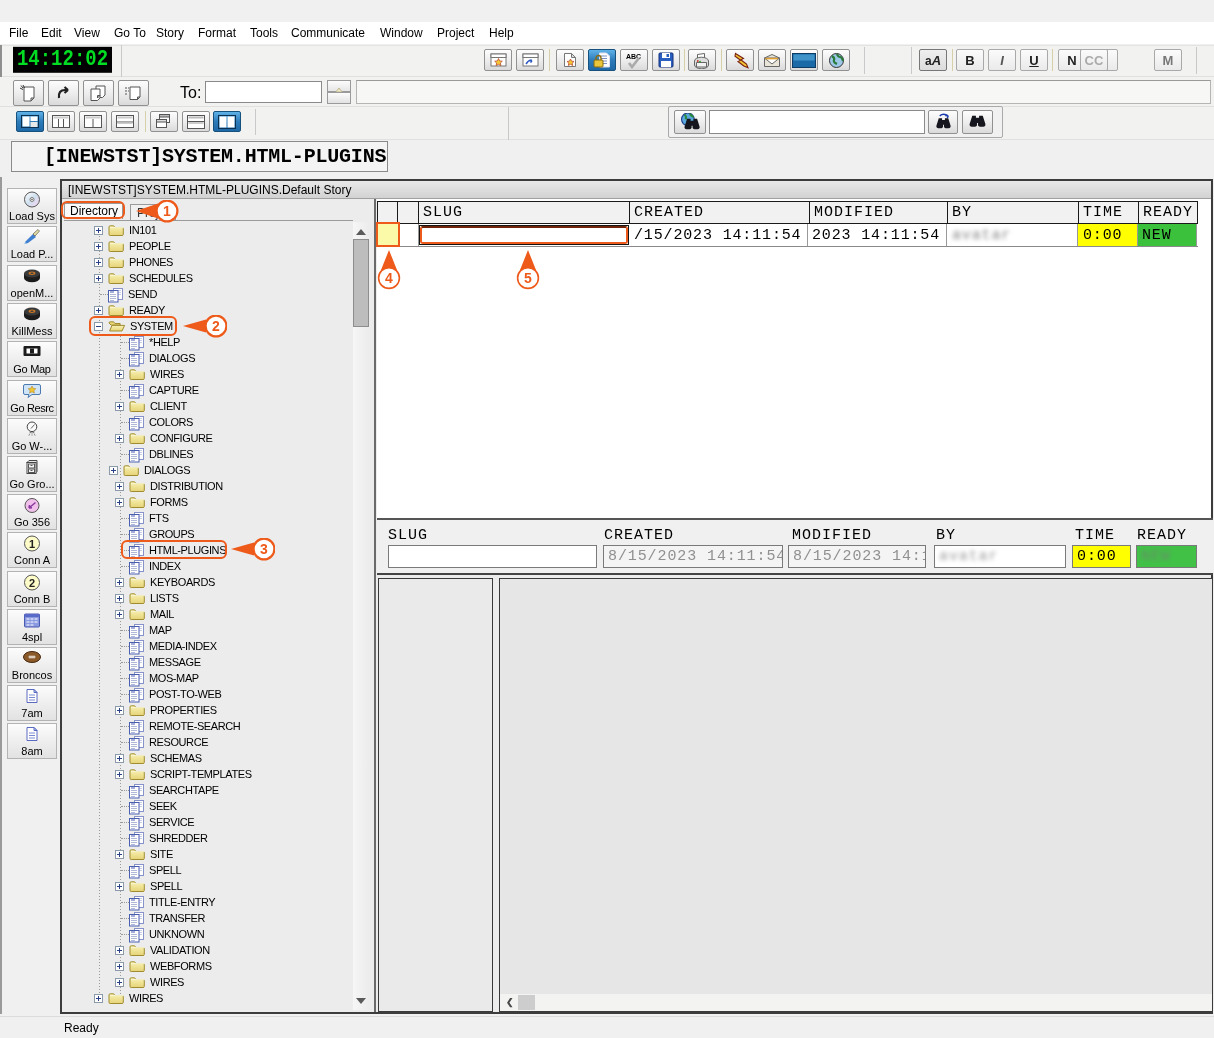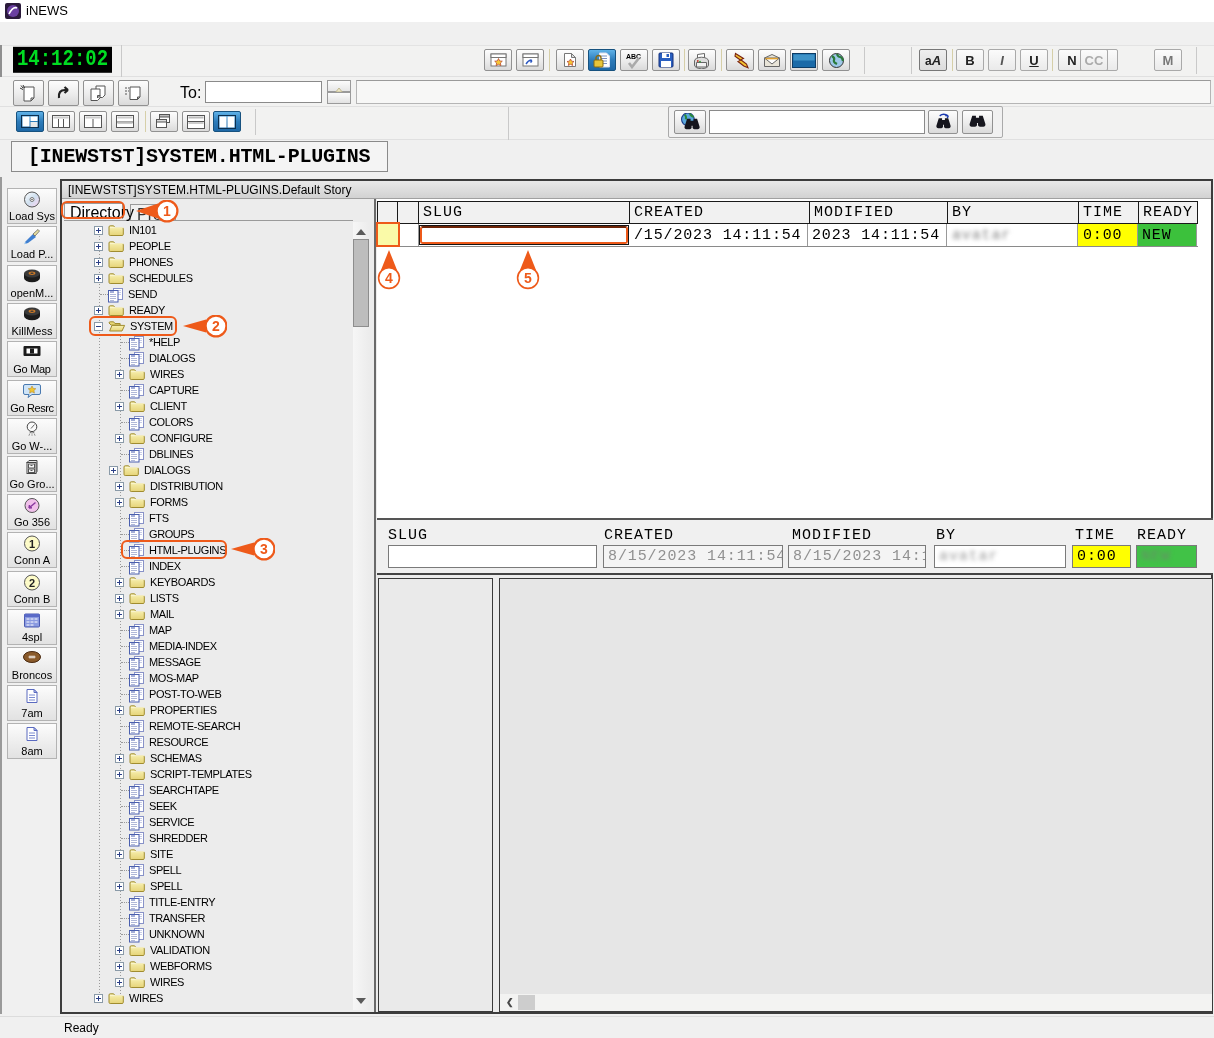--- a/index.html
+++ b/index.html
@@ -19,30 +19,30 @@
 .vsep2{width:1px;background:#d6cfa8}
 
 .tb{border:1px solid #919191;border-radius:2px;background:linear-gradient(#fdfdfd,#ececec 55%,#dadada);display:flex;align-items:center;justify-content:center}
 .tb.act{background:linear-gradient(#5fb2e8,#2d7cba 50%,#1e68a6);border-color:#17527f}
 .r1{width:28px;height:22px;top:49px}
 .r2{width:31px;height:26px;top:80px}
 .r3{width:28px;height:21px;top:111px}
 
 .fmt{width:28px;height:22px;top:49px;border:1px solid #a9a9a9;border-radius:2px;background:linear-gradient(#fbfbfb,#eaeaea);display:flex;align-items:center;justify-content:center;font-size:13px;font-weight:bold;color:#222}
 
-#qtitle{left:11px;top:141px;width:377px;height:31px;background:#f4f4f4;border:1px solid #8a8a8a;font-family:"Liberation Mono",monospace;font-weight:bold;font-size:20px;letter-spacing:-0.2px;line-height:29px;padding-left:16px;color:#000}
+#qtitle{left:11px;top:141px;width:377px;height:31px;background:#f4f4f4;border:1px solid #8a8a8a;font-family:"Liberation Mono",monospace;font-weight:bold;font-size:20px;letter-spacing:-0.2px;line-height:29px;padding-left:32px;color:#000}
 
 #sidebar{left:0;top:177px;width:60px;height:837px;background:#f0f0f0;border-left:2px solid #9a9a9a}
 .sb{position:absolute;left:5px;width:50px;height:36px;border:1px solid #b3b3b3;background:linear-gradient(#fcfcfc,#ececec 60%,#e2e2e2);text-align:center;font-size:11px;color:#000;overflow:hidden}
 .sb .lbl{position:absolute;left:0;right:0;bottom:1px;white-space:nowrap}
 .sb .ic{position:absolute;left:50%;top:2px;transform:translateX(-50%)}
 
 #child{left:60px;top:179px;width:1153px;height:835px;border:2px solid #3c3c3c;background:#ececec}
 #ctitle{left:0;top:0;width:1149px;height:18px;background:linear-gradient(#e9e9e9,#d2d2d2);border-bottom:1px solid #a0a0a0;font-size:12px;color:#000;padding:2px 0 0 6px}
-.tab{position:absolute;font-size:16px;color:#000;background:#f0f0f0;border:1px solid #9a9a9a;border-bottom:none;padding:1px 6px 2px 6px}
+.tab{position:absolute;font-size:12px;color:#000;background:#f0f0f0;border:1px solid #9a9a9a;border-bottom:none;padding:1px 6px 2px 6px}
 .tr{position:absolute;height:16px;display:flex;align-items:center;font-size:11px;letter-spacing:-0.4px;color:#000;white-space:nowrap}
 .tico{flex:none}
 .dico{margin-top:2px}
 .pm{width:9px;height:9px;border:1px solid #8a9aa8;background:#fff;position:relative;flex:none}
 .pm::before,.pm::after{content:"";position:absolute;background:#2b3f87}
 .pm::before{left:1px;top:3px;width:5px;height:1px}
 .pm.plus::after{left:3px;top:1px;width:1px;height:5px}
 .hd{width:5px;flex:none}
 .hd2{width:8px;flex:none;height:0;border-top:1px dotted #999;align-self:center;margin-top:1px}
 .tr b{font-weight:normal;margin-left:4px}
@@ -63,27 +63,32 @@
 </style></head><body>
 <div id="app">
   <svg width="0" height="0" style="position:absolute">
       <defs>
         <linearGradient id="fgr" x1="0" y1="0" x2="0" y2="1">
           <stop offset="0" stop-color="#f8f1b4"></stop>
           <stop offset="1" stop-color="#e6d478"></stop>
         </linearGradient>
       </defs>
     </svg>
-  <div id="titlebar" class="abs">
-      <span class="abs txt">iNEWS</span>
-    <svg class="abs" style="left:5px;top:3px" width="16" height="16">
-        <rect x="0" y="0" width="16" height="16" rx="2" fill="#2a1a3a"></rect>
-        <circle cx="8" cy="8" r="6" fill="#6a3fa0"></circle>
-        <path d="M4 11 Q8 3 12 5" stroke="#fff" stroke-width="1.6" fill="none"></path>
-      </svg>
+  <div id="menubar" class="abs">
+    <span class="abs menu" style="left:9px">File</span>
+    <span class="abs menu" style="left:41px">Edit</span>
+    <span class="abs menu" style="left:74px">View</span>
+    <span class="abs menu" style="left:114px">Go To</span>
+    <span class="abs menu" style="left:156px">Story</span>
+    <span class="abs menu" style="left:198px">Format</span>
+    <span class="abs menu" style="left:250px">Tools</span>
+    <span class="abs menu" style="left:291px">Communicate</span>
+    <span class="abs menu" style="left:380px">Window</span>
+    <span class="abs menu" style="left:437px">Project</span>
+    <span class="abs menu" style="left:489px">Help</span>
   </div>
   <div id="row1" class="abs"></div>
   <div class="abs" style="left:0;top:45px;width:2px;height:969px;background:#8f8f8f"></div>
   <div id="row2" class="abs"></div>
   <div id="row3" class="abs"></div>
   <div id="band" class="abs"></div>
   <div id="clock" class="abs">14:12:02</div>
 
   <div class="abs vsep" style="left:121px;top:45px;height:32px"></div>
   <div class="abs vsep2" style="left:549px;top:49px;height:22px"></div>

